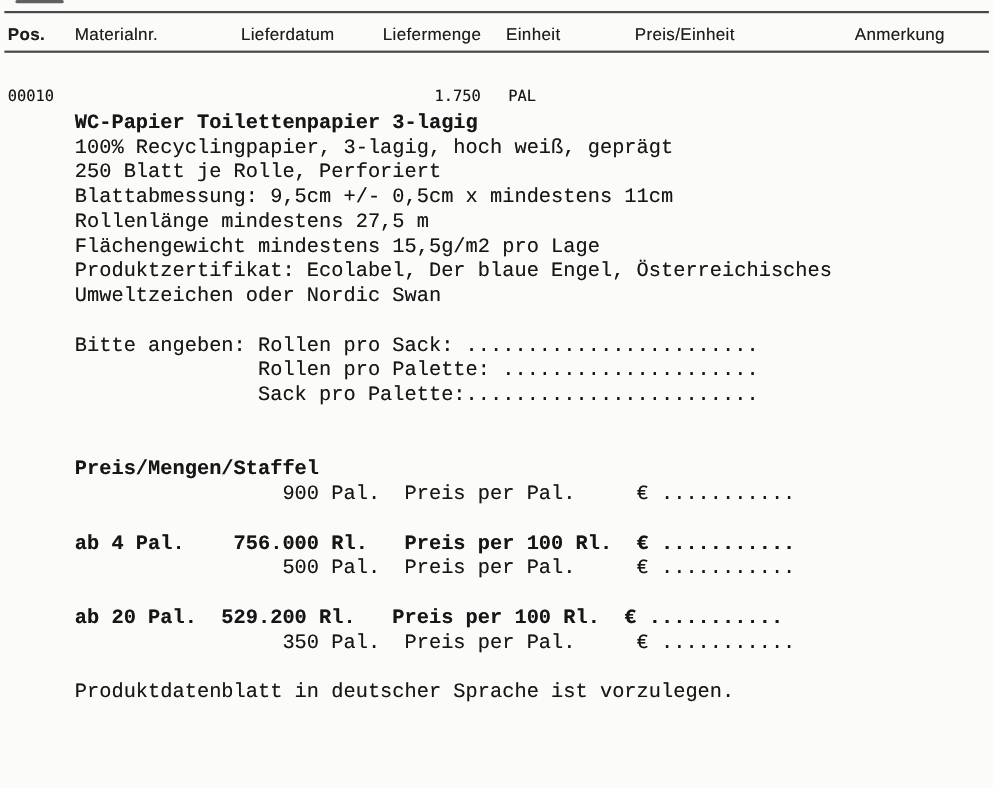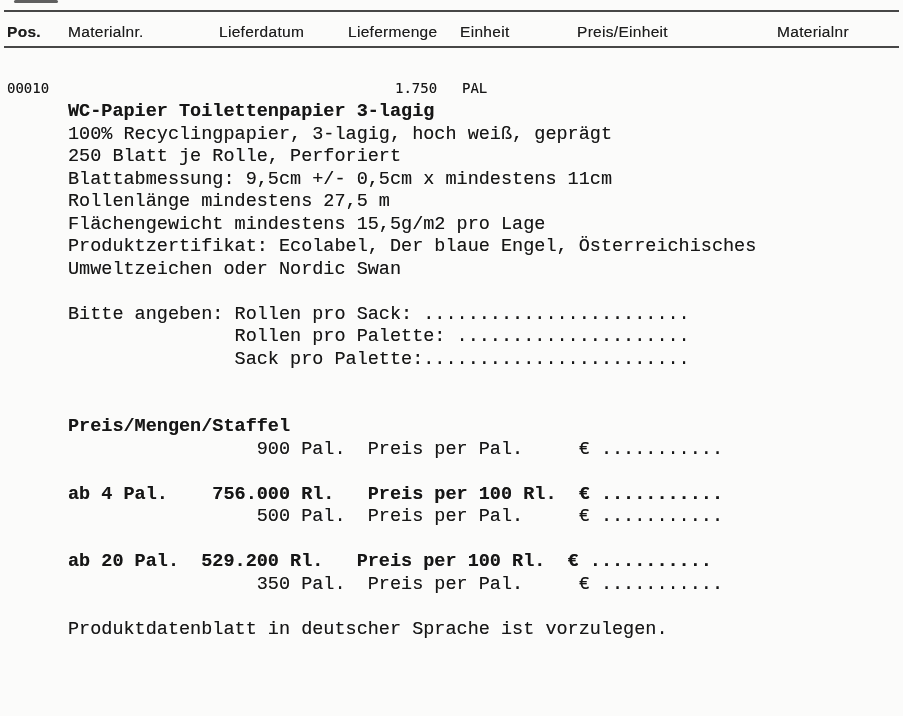--- a/index.html
+++ b/index.html
@@ -60,21 +60,21 @@
 
   <div class="rule rule-top"></div>
 
   <div class="col-headers" id="col-headers">
       <span style="left: 7px; font-weight: bold;">Pos.</span>
       <span style="left: 68px;">Materialnr.</span>
       <span style="left: 219px;">Lieferdatum</span>
       <span style="left: 348px;">Liefermenge</span>
       <span style="left: 460px;">Einheit</span>
       <span style="left: 577px; text-align: center;">Preis/Einheit</span>
-      <span style="left: 777px;">Materialnr</span>
+      <span style="left: 777px;">Anmerkung</span>
     </div>
 
   <div class="rule rule-bottom"></div>
 
   <div class="item-row">
     <span class="pos-number">00010</span>
     <span class="item-qty">1.750</span>
     <span class="item-unit">PAL</span>
   </div>
 

